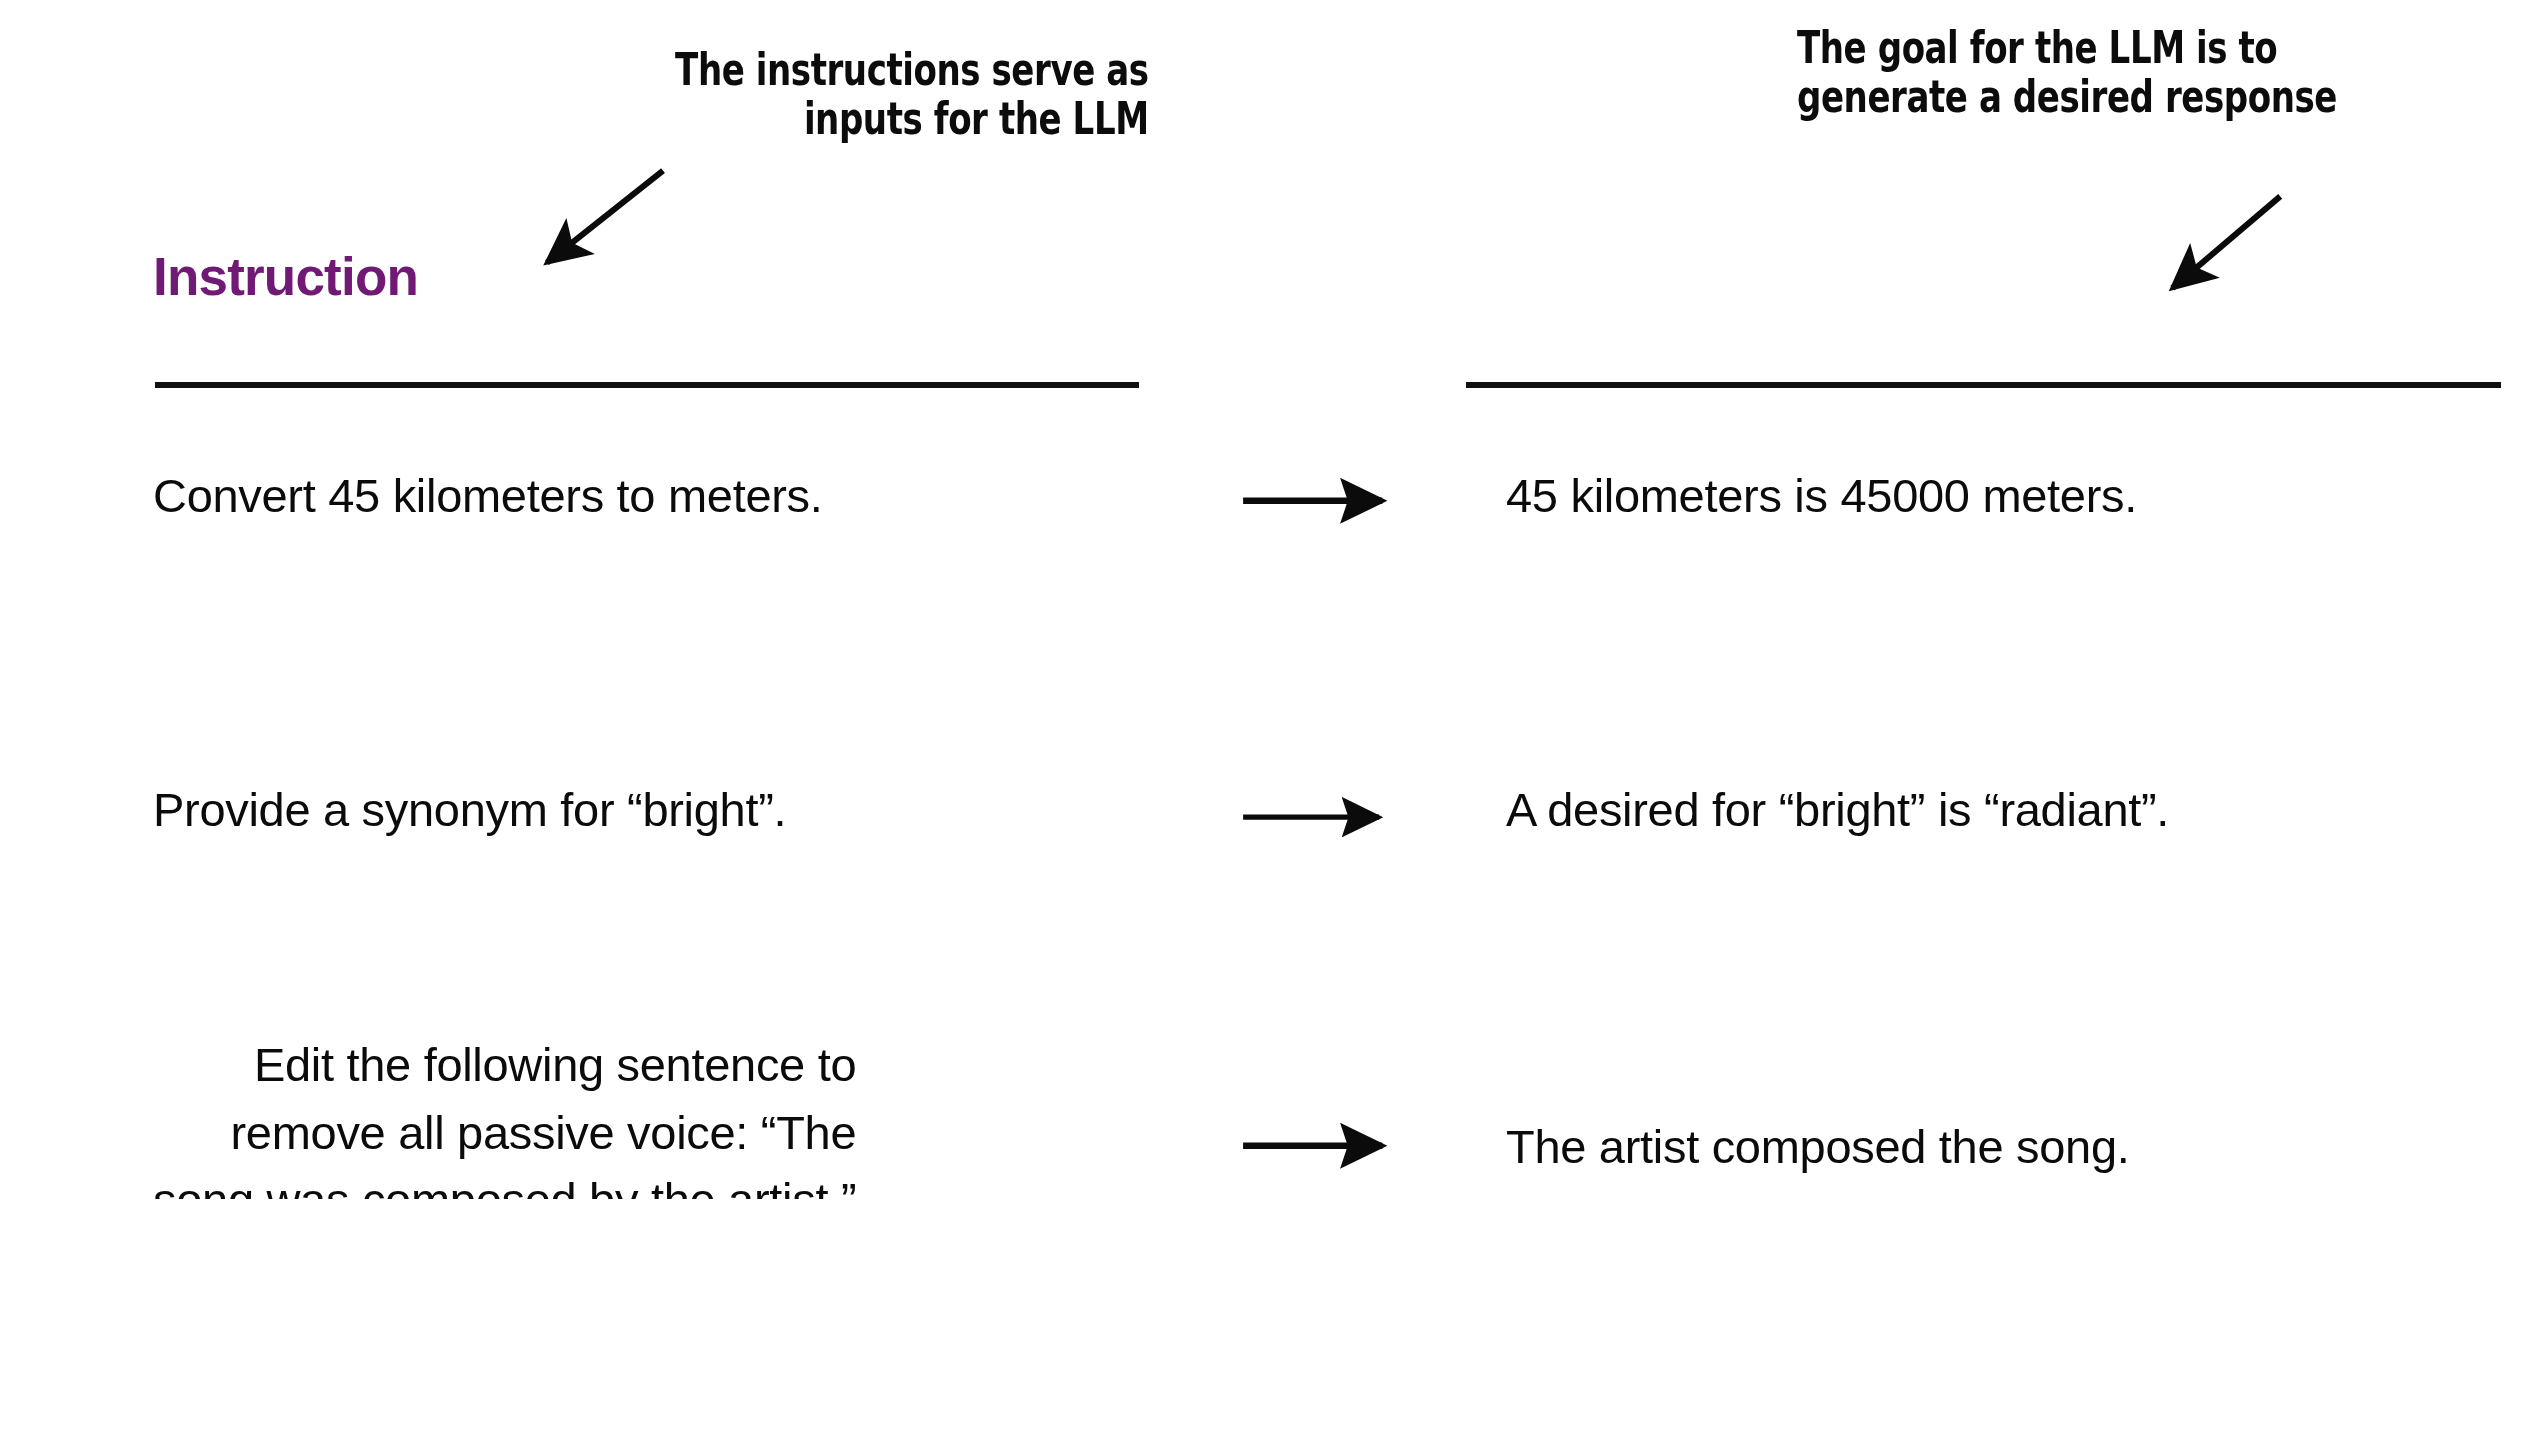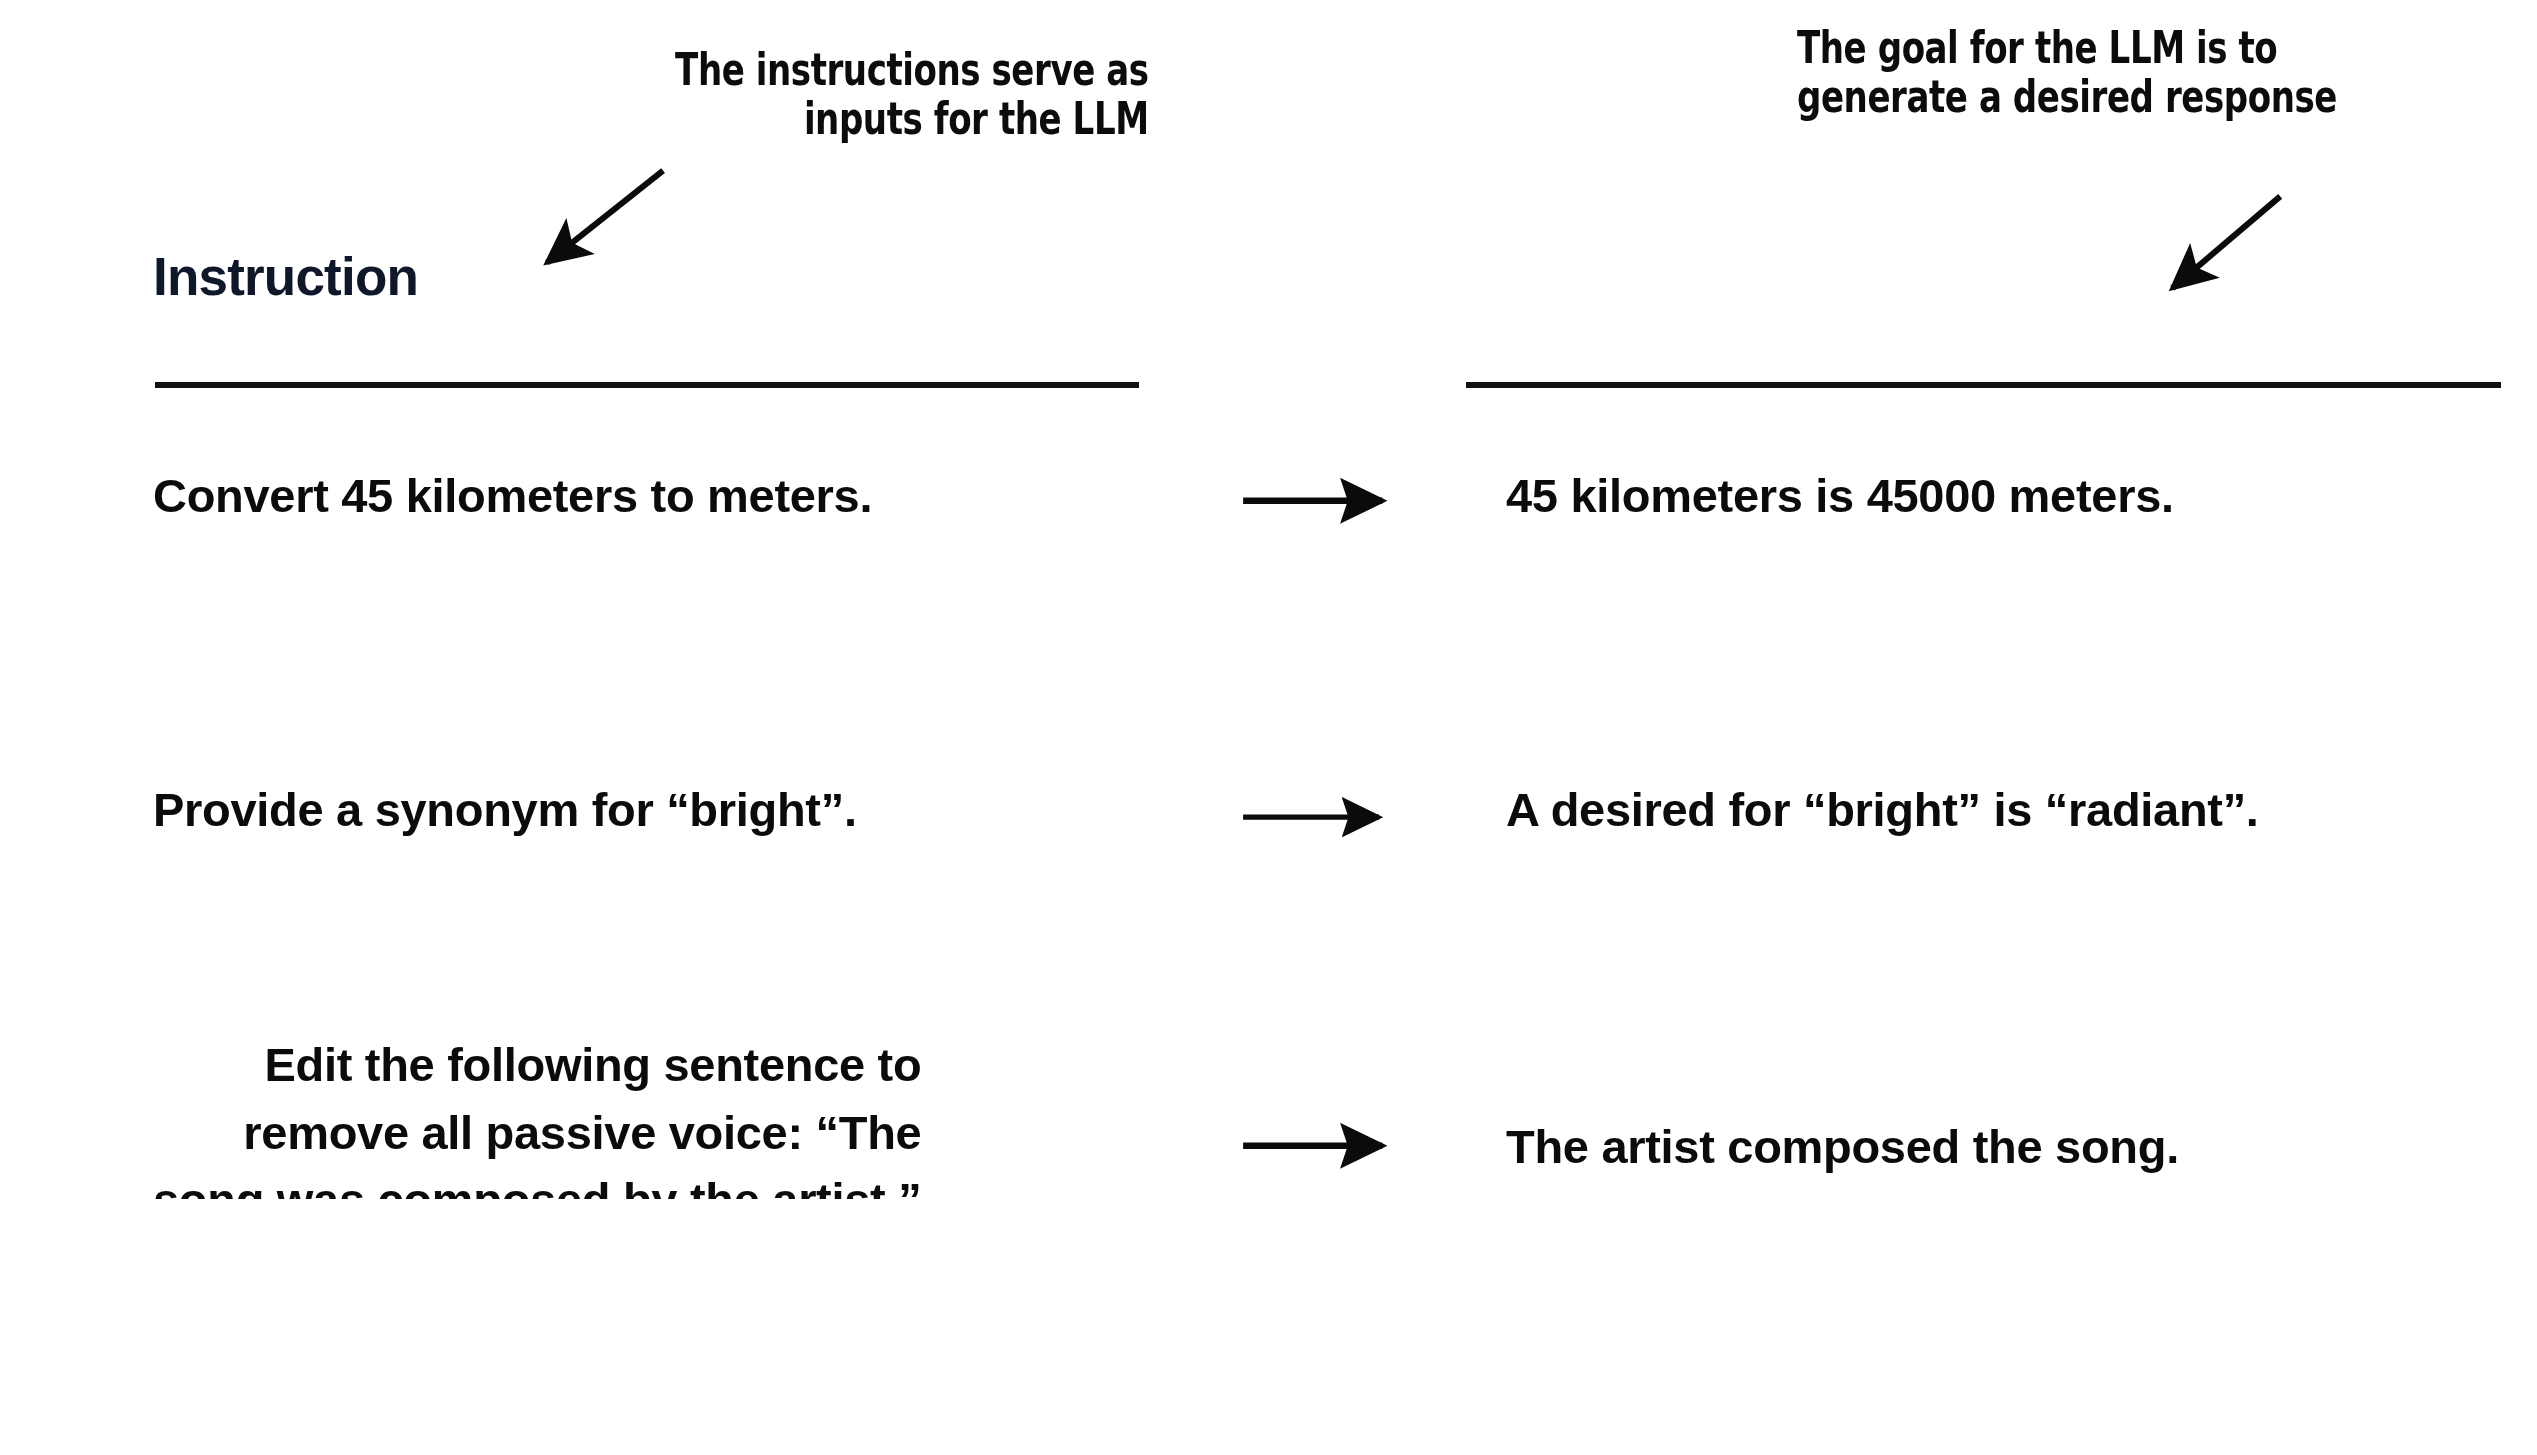--- a/index.html
+++ b/index.html
@@ -47,40 +47,40 @@
   }
 
   
   .col-header {
     position: absolute;
     font-family: "Liberation Sans", "DejaVu Sans", sans-serif;
     font-weight: 700;
     font-size: 53px;
     line-height: 1;
     letter-spacing: -0.8px;
-    color: #0f172a;
+    color: #701a75;
     white-space: nowrap;
   }
   .col-header.left  { left: 153px;  top: 250px; }
   .col-header.right { left: 1494px; top: 252px; }
 
   
   .rule {
     position: absolute;
     height: 5.6px;
     background: #111111;
   }
   .rule.left  { left: 155px;  top: 382px; width: 984px; }
   .rule.right { left: 1466px; top: 382px; width: 1035px; }
 
   
   .cell {
     position: absolute;
     font-family: "Liberation Sans", "DejaVu Sans", sans-serif;
-    font-weight: 700;
+    font-weight: 400;
     font-size: 47px;
     line-height: 1.44;
     color: #0b0b0b;
     white-space: pre-line;
     letter-spacing: -0.3px;
   }
   .cell.instruction { left: 153px; }
   .cell.response    { left: 1494px; margin-left: 12px; }
 
   .row1 .instruction, .row1 .response { top: 462px; }

